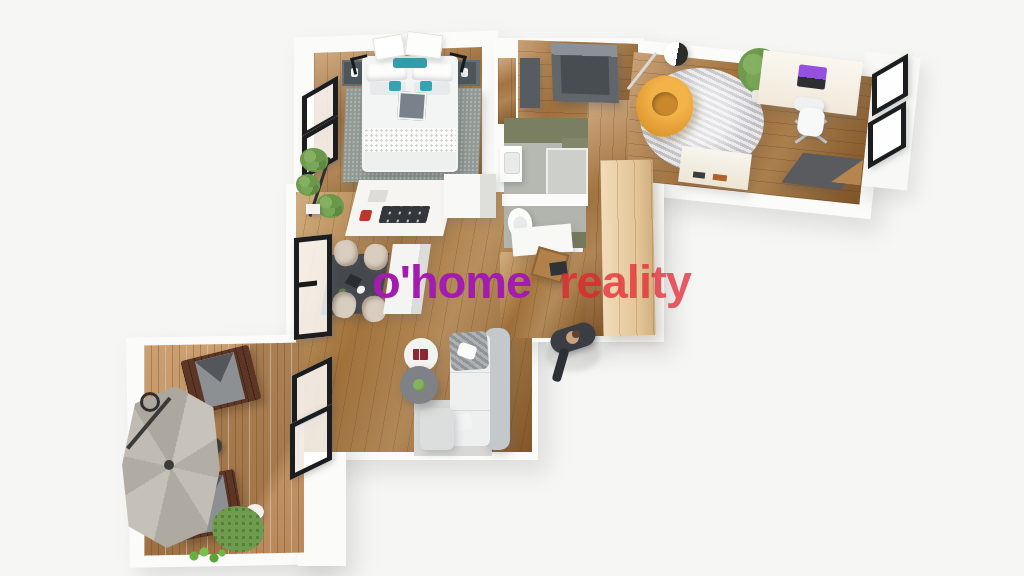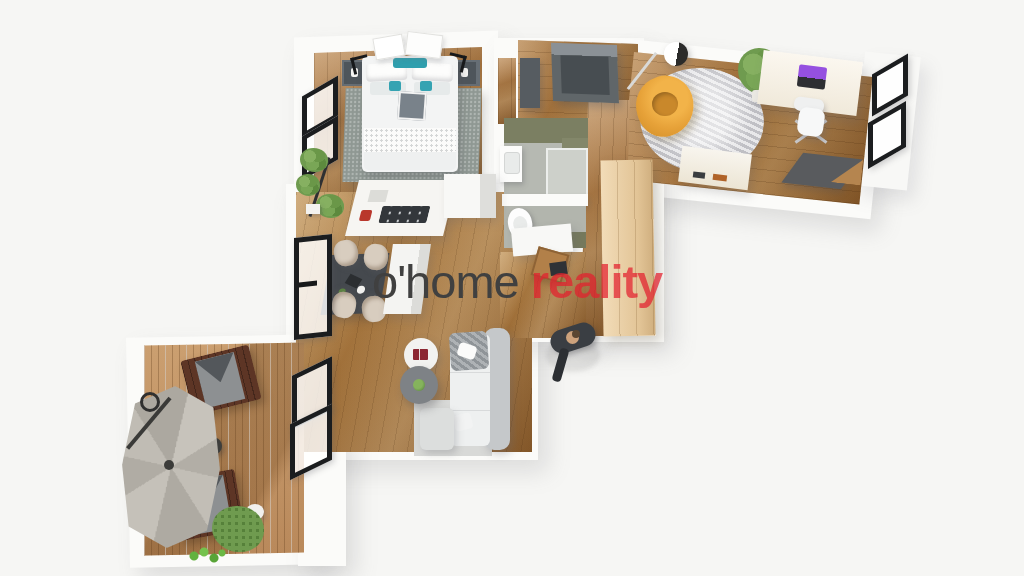--- a/index.html
+++ b/index.html
@@ -203,22 +203,22 @@
   #terrace-plant{left:212px;top:506px;width:52px;height:46px;
     background-image:radial-gradient(rgba(40,80,20,.35) 1.5px, transparent 2px);background-size:7px 7px;}
   #edge-plants{left:186px;top:546px;width:40px;height:20px;background:
     radial-gradient(circle at 20% 50%, #63b23f 0 4px, transparent 5px),
     radial-gradient(circle at 45% 30%, #74c24d 0 4px, transparent 5px),
     radial-gradient(circle at 70% 60%, #58a437 0 4px, transparent 5px),
     radial-gradient(circle at 90% 35%, #6bb845 0 3px, transparent 4px);}
 
   
   #watermark{left:372px;top:254px;font-size:47px;letter-spacing:-1px;z-index:40;white-space:nowrap;}
-  .wm-bold{font-weight:400;color:#404040;}
-  .wm-light{font-weight:700;color:#e4202e;opacity:.72;margin-left:0;}
+  .wm-bold{font-weight:700;color:#a21caf;}
+  .wm-light{font-weight:700;color:#e4202e;opacity:.72;margin-left:16px;}
 </style>
 </head>
 <body>
 
 <div id="scene">
 
   <div id="wall-bedroom" class="wall"></div>
   <div id="wall-bathhall" class="wall"></div>
   <div id="wall-office" class="wall"></div>
   <div id="wall-office-right"></div>

